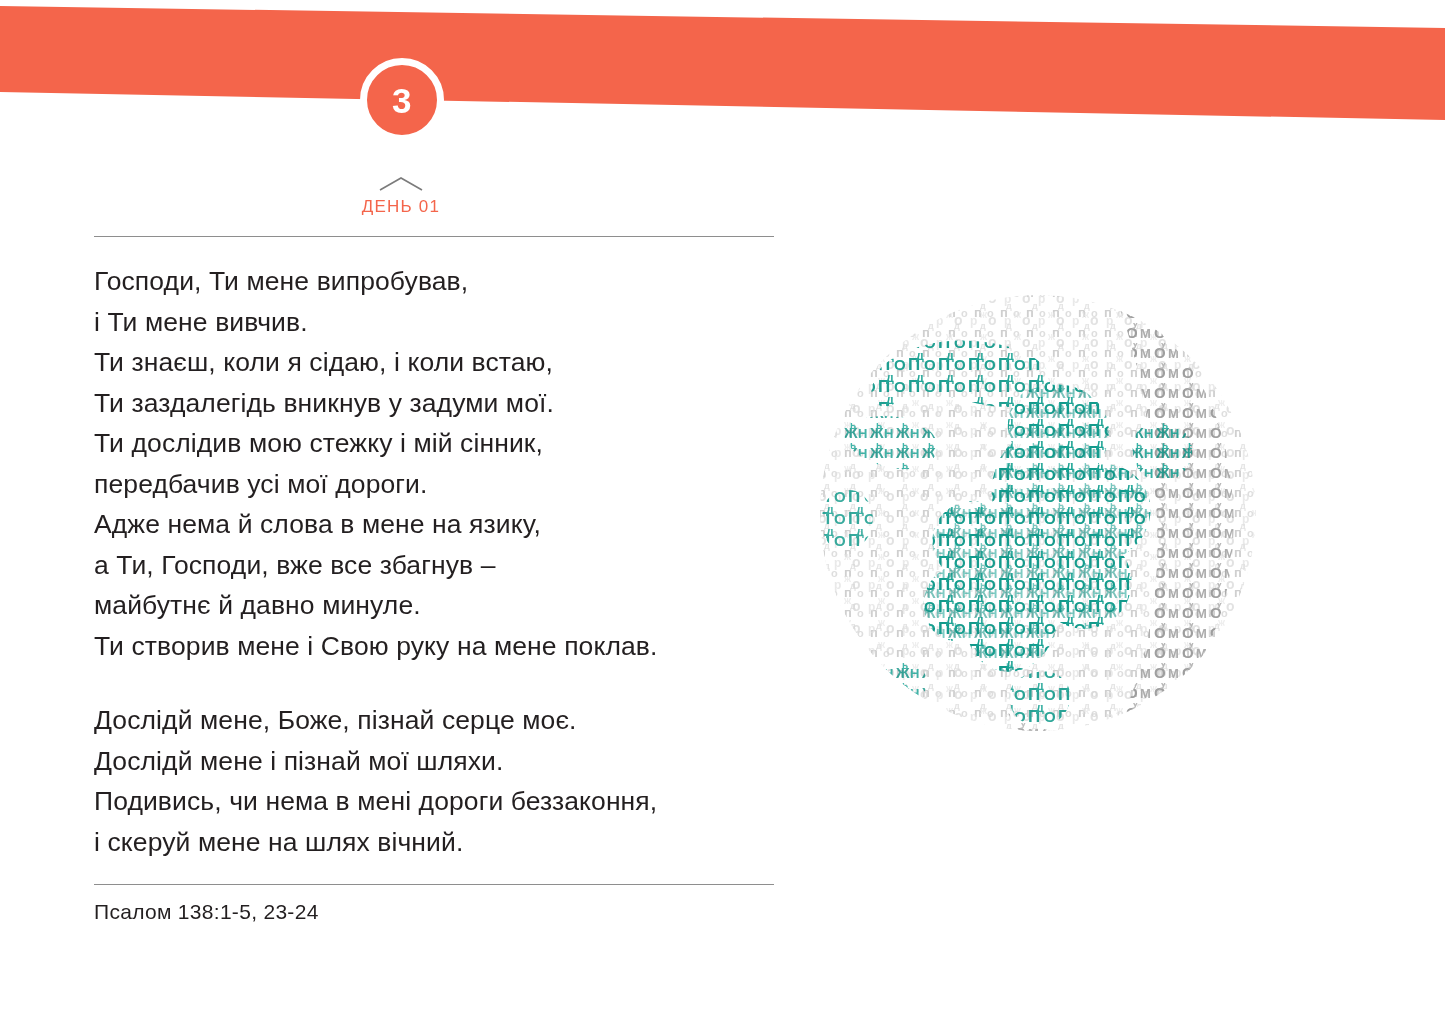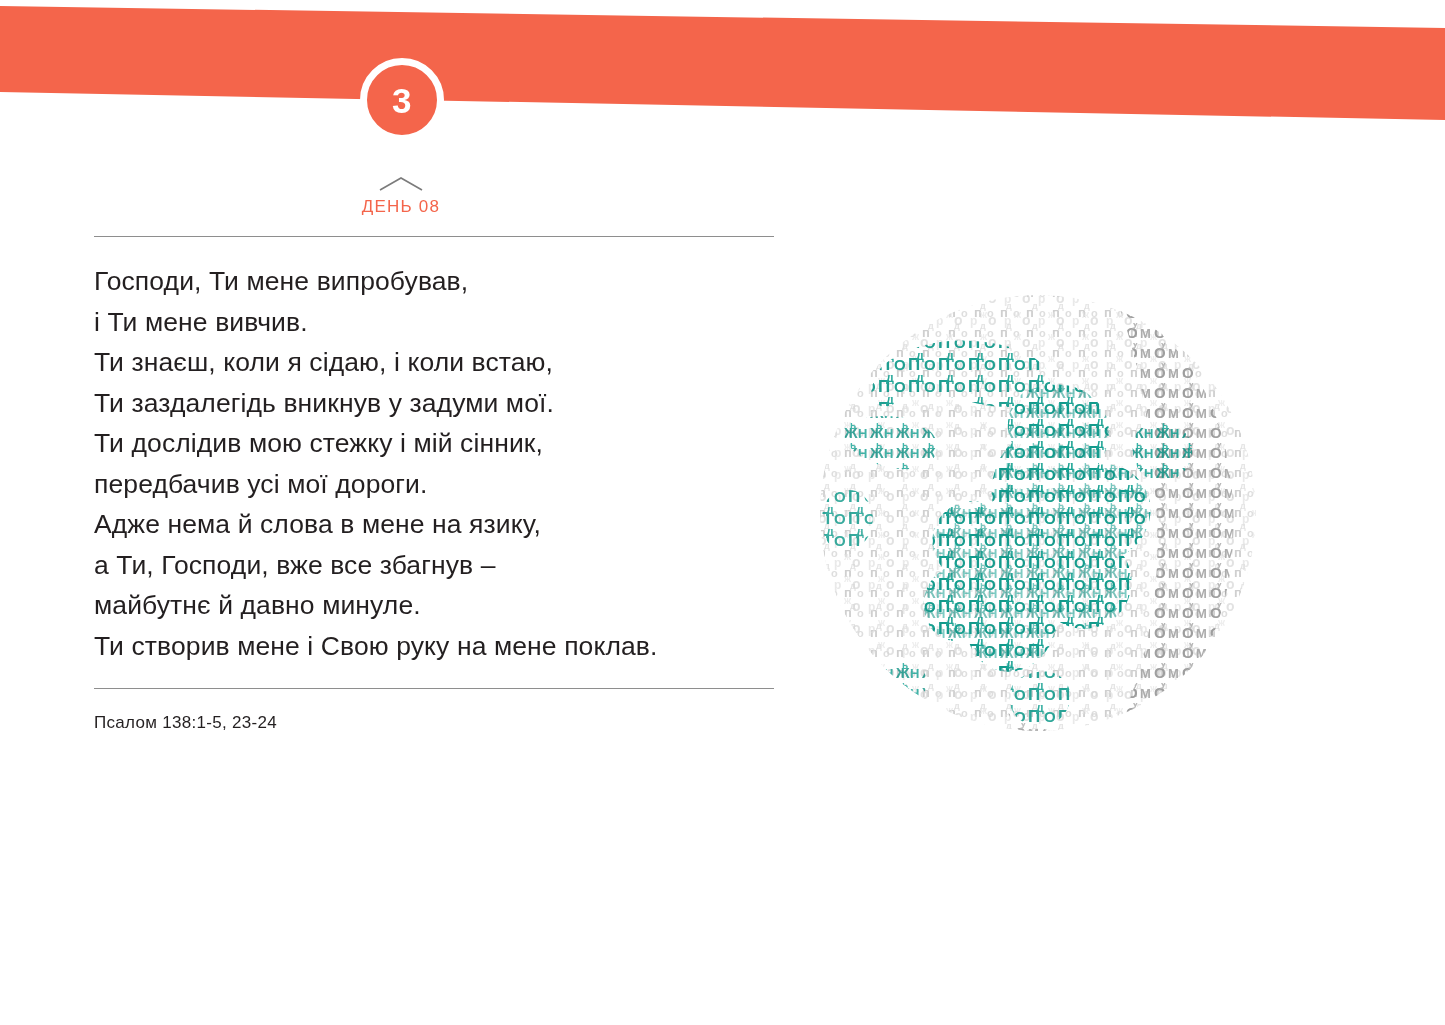--- a/index.html
+++ b/index.html
@@ -93,23 +93,23 @@
     line-height: 40.5px;
     letter-spacing: 0.1px;
     font-weight: 400;
     white-space: pre-line;
     margin-top: 12px;
   }
   .verse.second {
     margin-top: 34px;
   }
   .reference {
-    margin-top: 24px;
+    margin-top: 15px;
     color: #231f20;
-    font-size: 17px;
+    font-size: 21px;
     letter-spacing: 0.3px;
   }
 
   
   .globe-wrap {
     position: absolute;
     left: 818px;
     top: 243px;
     width: 460px;
     height: 560px;
@@ -136,35 +136,39 @@
   </div>
 
   <div class="badge">
     <span>3</span>
   </div>
 
   <div class="day-marker">
     <svg class="chevron" width="46" height="16" viewBox="0 0 46 16" xmlns="http://www.w3.org/2000/svg">
       <polyline points="2,14 23,2 44,14" fill="none" stroke="#7b7b7b" stroke-width="1.6"></polyline>
     </svg>
-    <div class="day-label">ДЕНЬ 08</div>
+    <div class="day-label">ДЕНЬ 01</div>
   </div>
 
   <div class="text-col">
     <div class="rule top"></div>
     <div class="verse first">Господи, Ти мене випробував,
 і Ти мене вивчив.
 Ти знаєш, коли я сідаю, і коли встаю,
 Ти заздалегідь вникнув у задуми мої.
 Ти дослідив мою стежку і мій сінник,
 передбачив усі мої дороги.
 Адже нема й слова в мене на язику,
 а Ти, Господи, вже все збагнув –
 майбутнє й давно минуле.
 Ти створив мене і Свою руку на мене поклав.</div>
+    <div class="verse second">Дослідй мене, Боже, пізнай серце моє.
+Дослідй мене і пізнай мої шляхи.
+Подивись, чи нема в мені дороги беззаконня,
+і скеруй мене на шлях вічний.</div>
     <div class="rule bottom"></div>
     <div class="reference">Псалом 138:1-5, 23-24</div>
   </div>
 
   <div class="globe-wrap">
     <div class="globe">
       <svg width="440" height="540" viewBox="0 0 440 540" xmlns="http://www.w3.org/2000/svg">
         <defs>
           <clipPath id="globeClip">
             <circle cx="220" cy="270" r="218"></circle>

